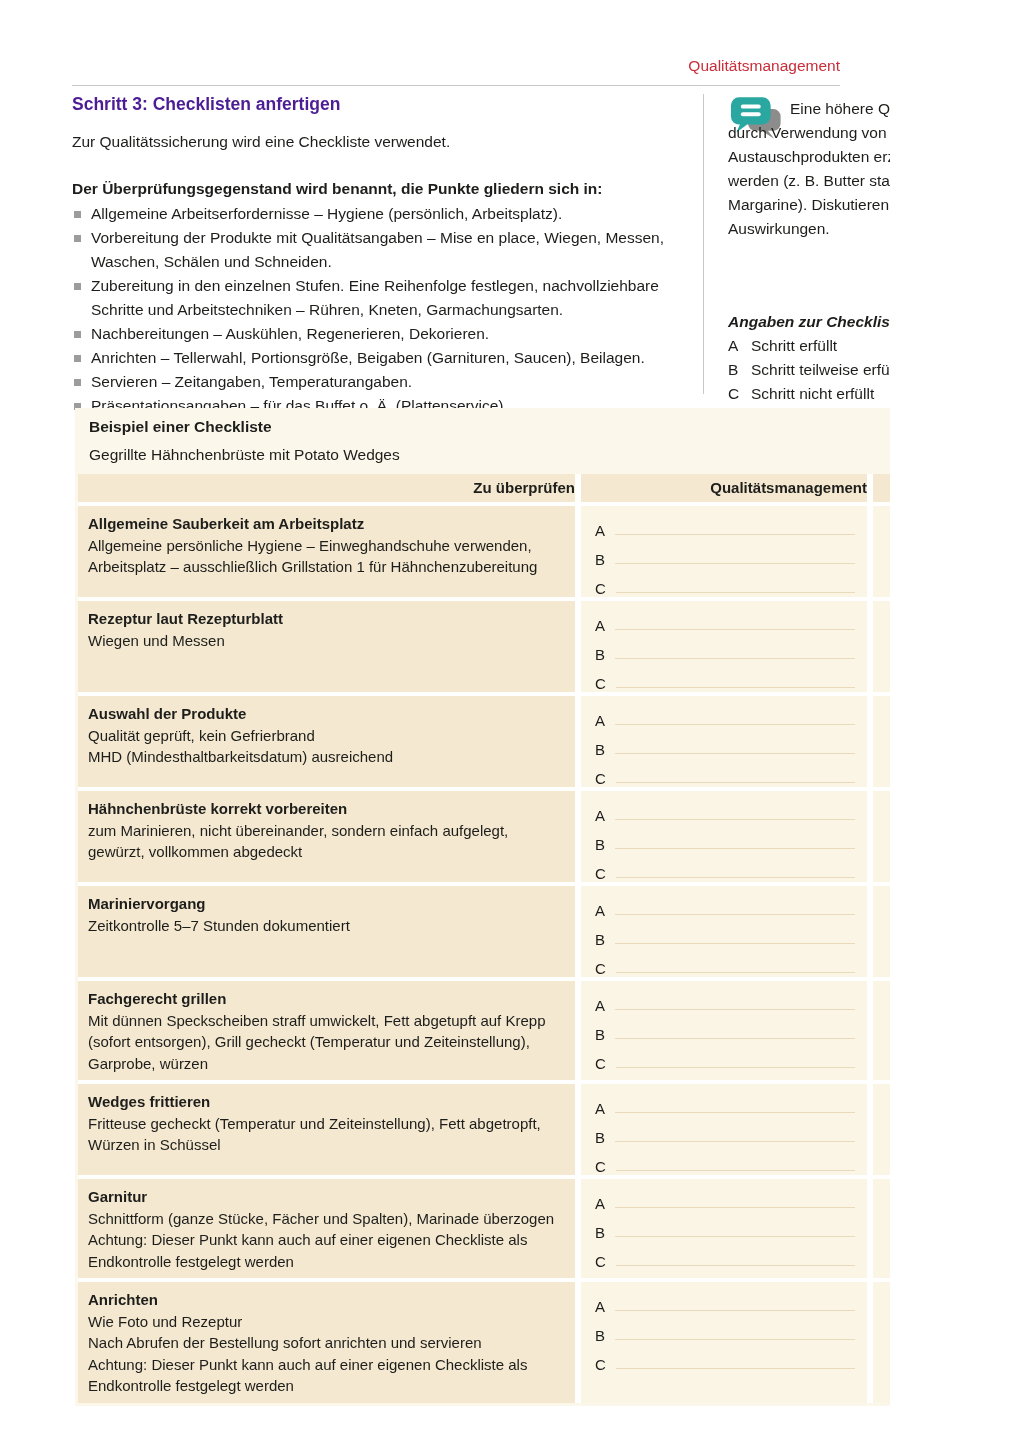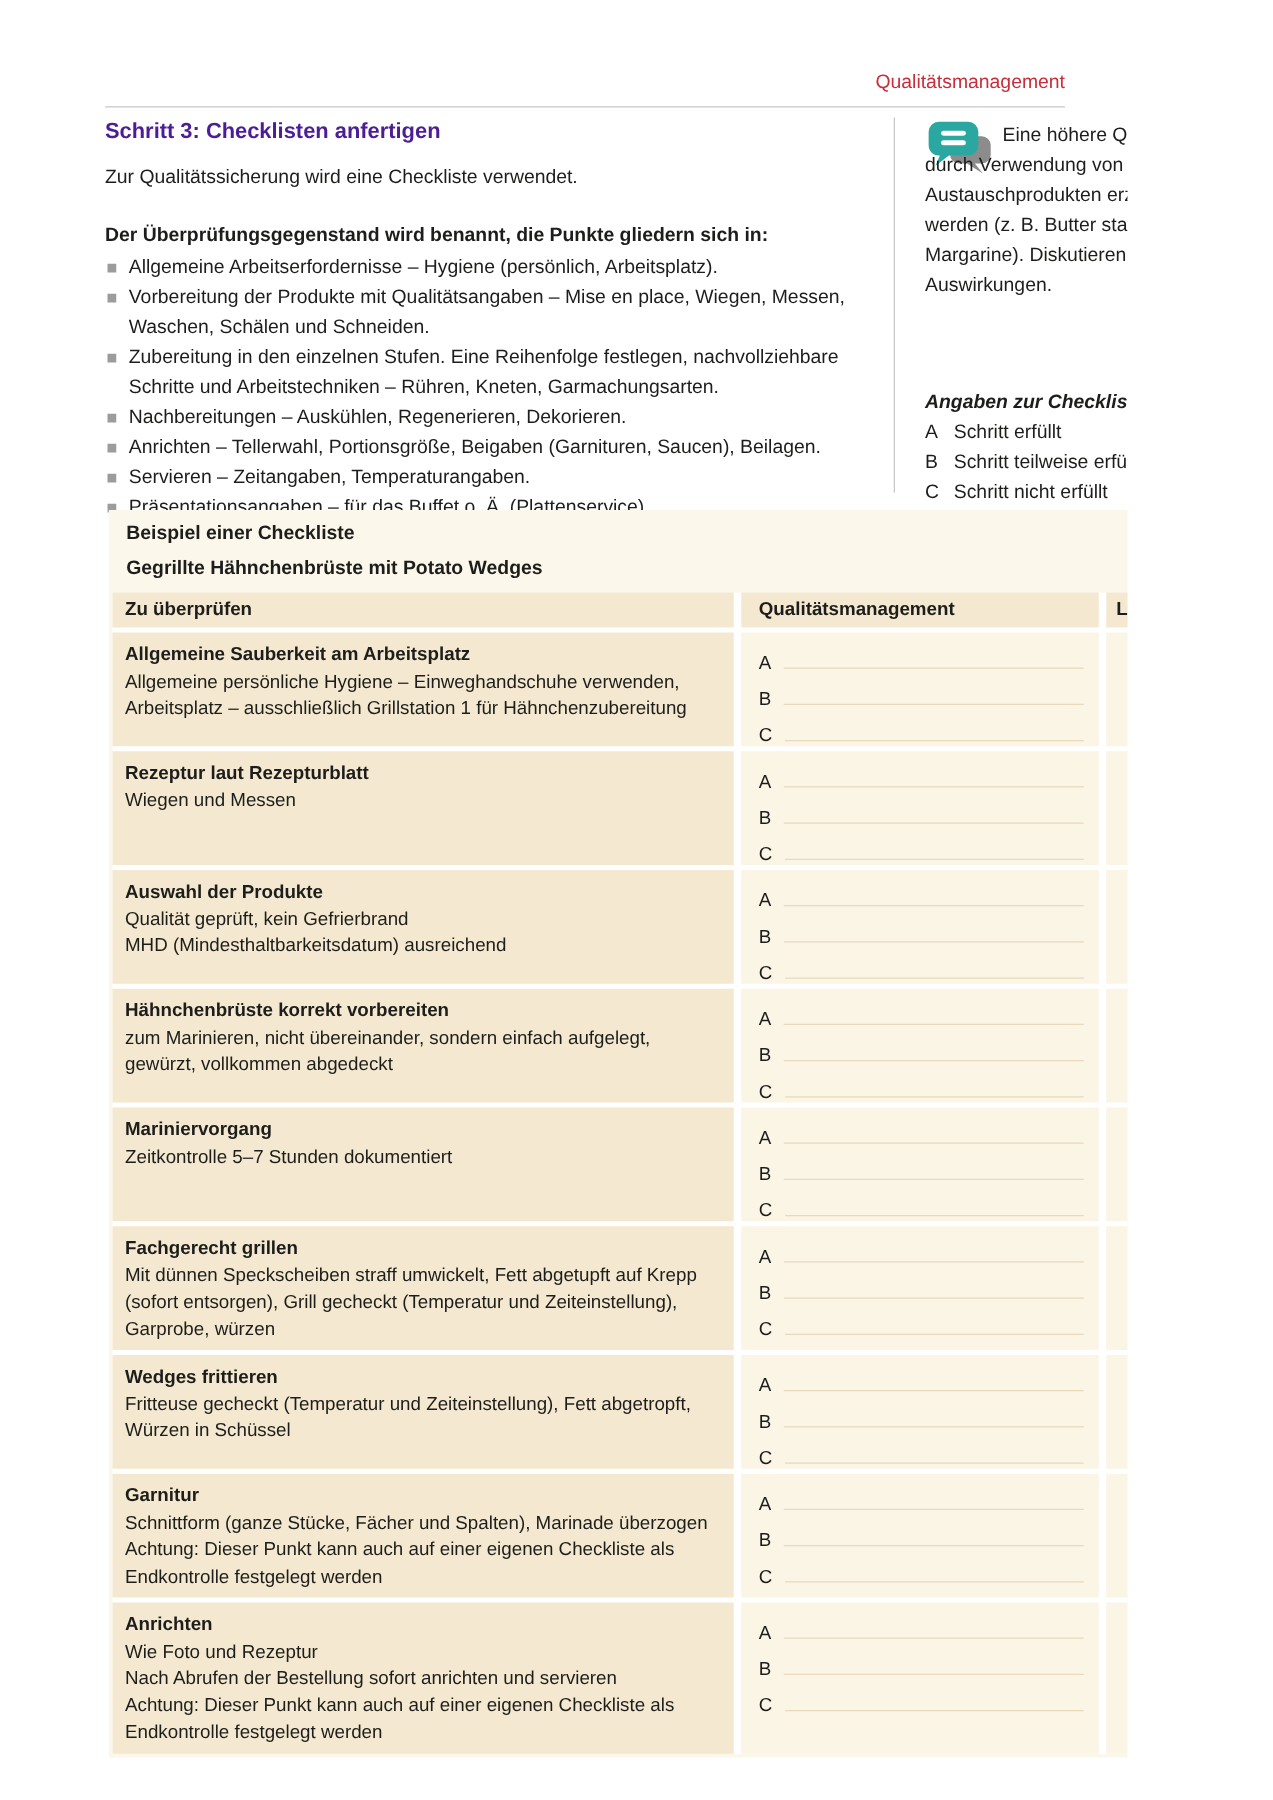--- a/index.html
+++ b/index.html
@@ -1,18 +1,18 @@
 <!DOCTYPE html>
 <html><head>
 <meta charset="utf-8">
 <style>
   * { box-sizing: border-box; margin: 0; padding: 0; }
   html,body { background:#ffffff; }
   body { font-family: "Liberation Sans", "DejaVu Sans", sans-serif; color:#1d1d1b; }
-  .page { position:relative; width:890px; height:1440px; background:#ffffff; overflow:hidden;margin-left:12px; }
+  .page { position:relative; width:890px; height:1440px; background:#ffffff; overflow:hidden; }
 
   
   .running-head { position:absolute; top:57px; right:50px; font-size:15.5px; color:#c92d39; }
   .top-rule { position:absolute; top:85px; left:72px; right:50px; height:1px; background:#c8c8c8; }
 
   
   .main-col { position:absolute; left:72px; top:94px; width:618px; }
   .step-title { font-size:17.5px; font-weight:bold; color:#4c1d95; margin-bottom:15px; }
   .intro { font-size:15.5px; line-height:24px; margin-bottom:23px; }
   .list-heading { font-size:15.5px; font-weight:bold; line-height:24px; margin-bottom:1px; }
@@ -29,28 +29,28 @@
   .legend-row { display:flex; }
   .legend-code { width:23px; flex:none; }
 
   
   .rooster { position:absolute; left:874px; top:364px; width:136px; height:108px; z-index:3; }
 
   
   .panel { position:absolute; left:75px; top:408px; width:883px; background:#fcf7eb; padding:0 3px 3px 3px; z-index:1; }
   .panel-titles { padding:10px 11px 10px 11px; }
   .panel-title { font-size:15.5px; font-weight:bold; margin-bottom:10px; }
-  .panel-subtitle { font-size:15.5px; font-weight:bold; }
+  .panel-subtitle { font-size:15.5px; font-weight:normal; }
   .ctable { background:#ffffff; }
   .t-row { display:grid; grid-template-columns:497px 286px 1fr; column-gap:6px; margin-bottom:4px; }
   .t-row:last-child { margin-bottom:0; }
   .cell { background:#fbf5e6; }
   .cell.c1 { background:#f4e9d0; padding:7px 14px 6px 10px; font-size:15px; line-height:21.5px; }
   .cell.c1 .row-heading { font-weight:bold; }
-  .hdr { background:#f4e9d0; font-size:15px; font-weight:bold; height:28px; line-height:28px; }
+  .hdr { background:#f4e9d0; font-size:15px; font-weight:bold; height:28px; line-height:28px;text-align:right; }
   .hdr.h1 { padding-left:10px; }
   .hdr.h2 { padding-left:14px; }
   .hdr.h3 { padding-left:8px; }
   .cell.c2 { padding:4px 10px 0 14px; }
   .grade-line { display:flex; align-items:flex-end; height:29px; font-size:15px; }
   .grade-line .fill { flex:1; border-bottom:1px solid #e8dabb; margin:0 2px 4px 10px; }
 
   
   .page-num { position:absolute; top:1360px; right:50px; font-size:13.5px; color:#8f8f8f; }
 </style>

